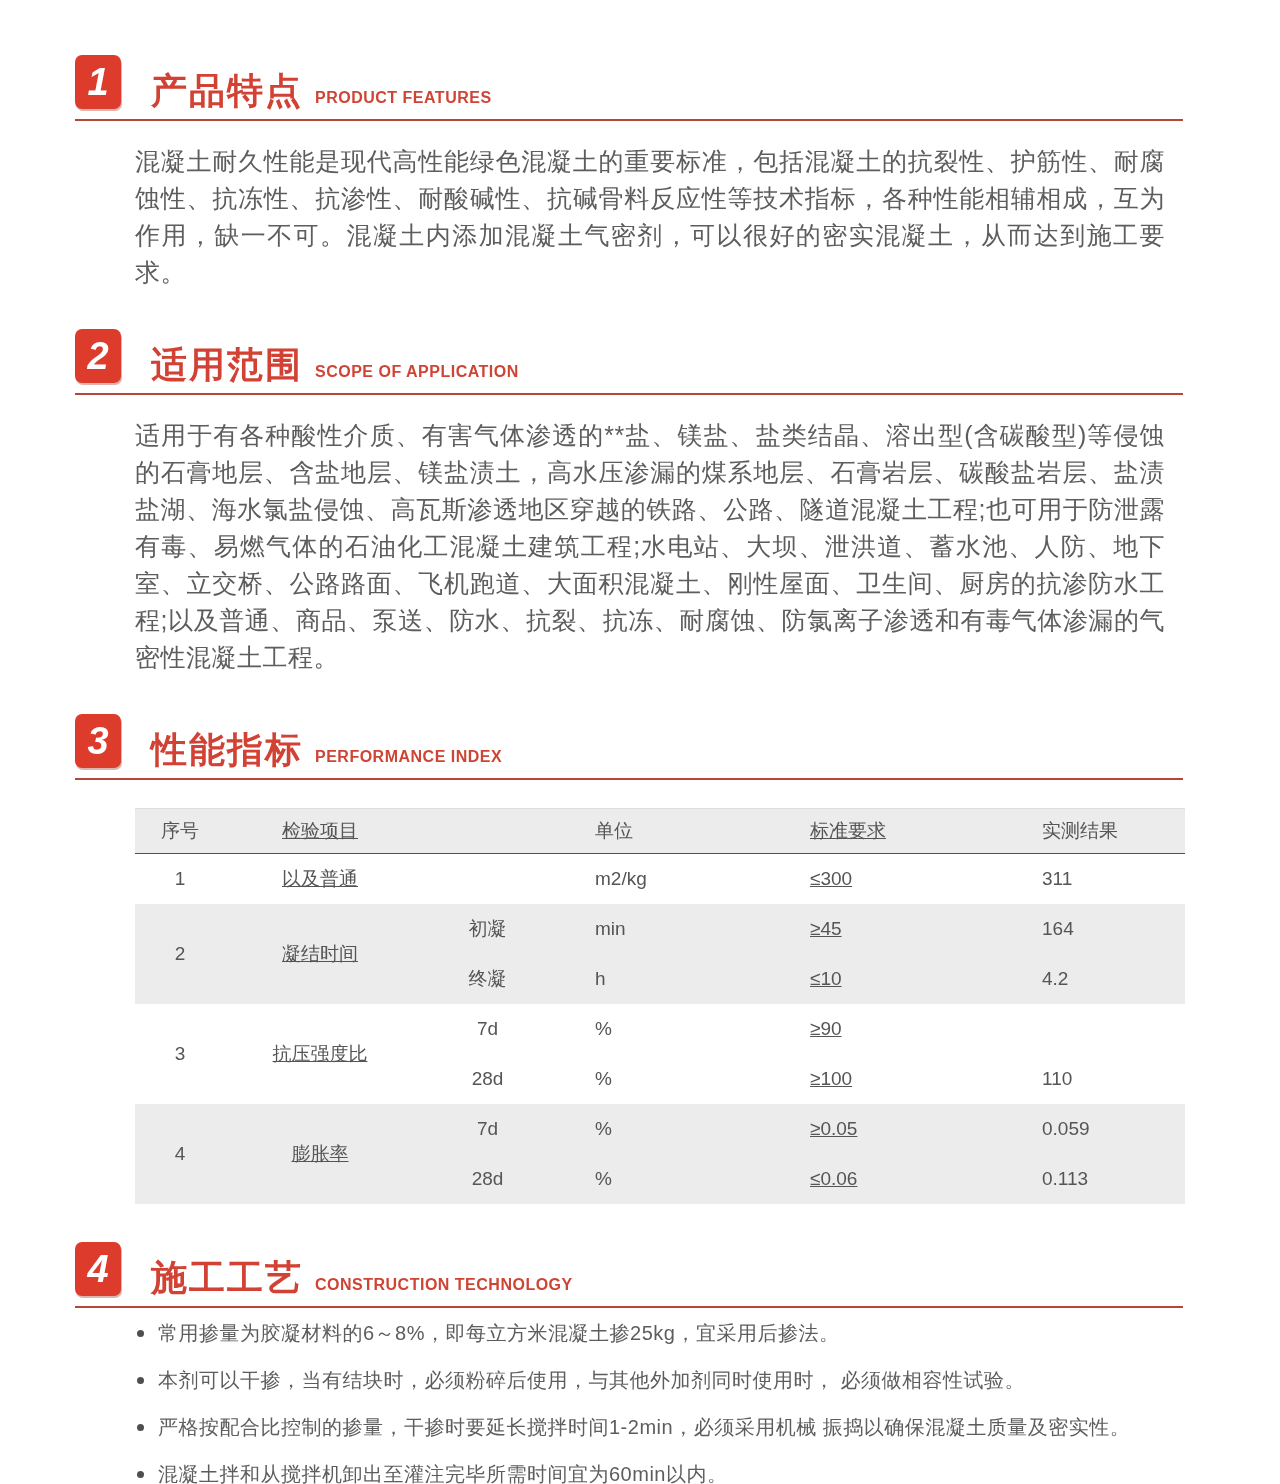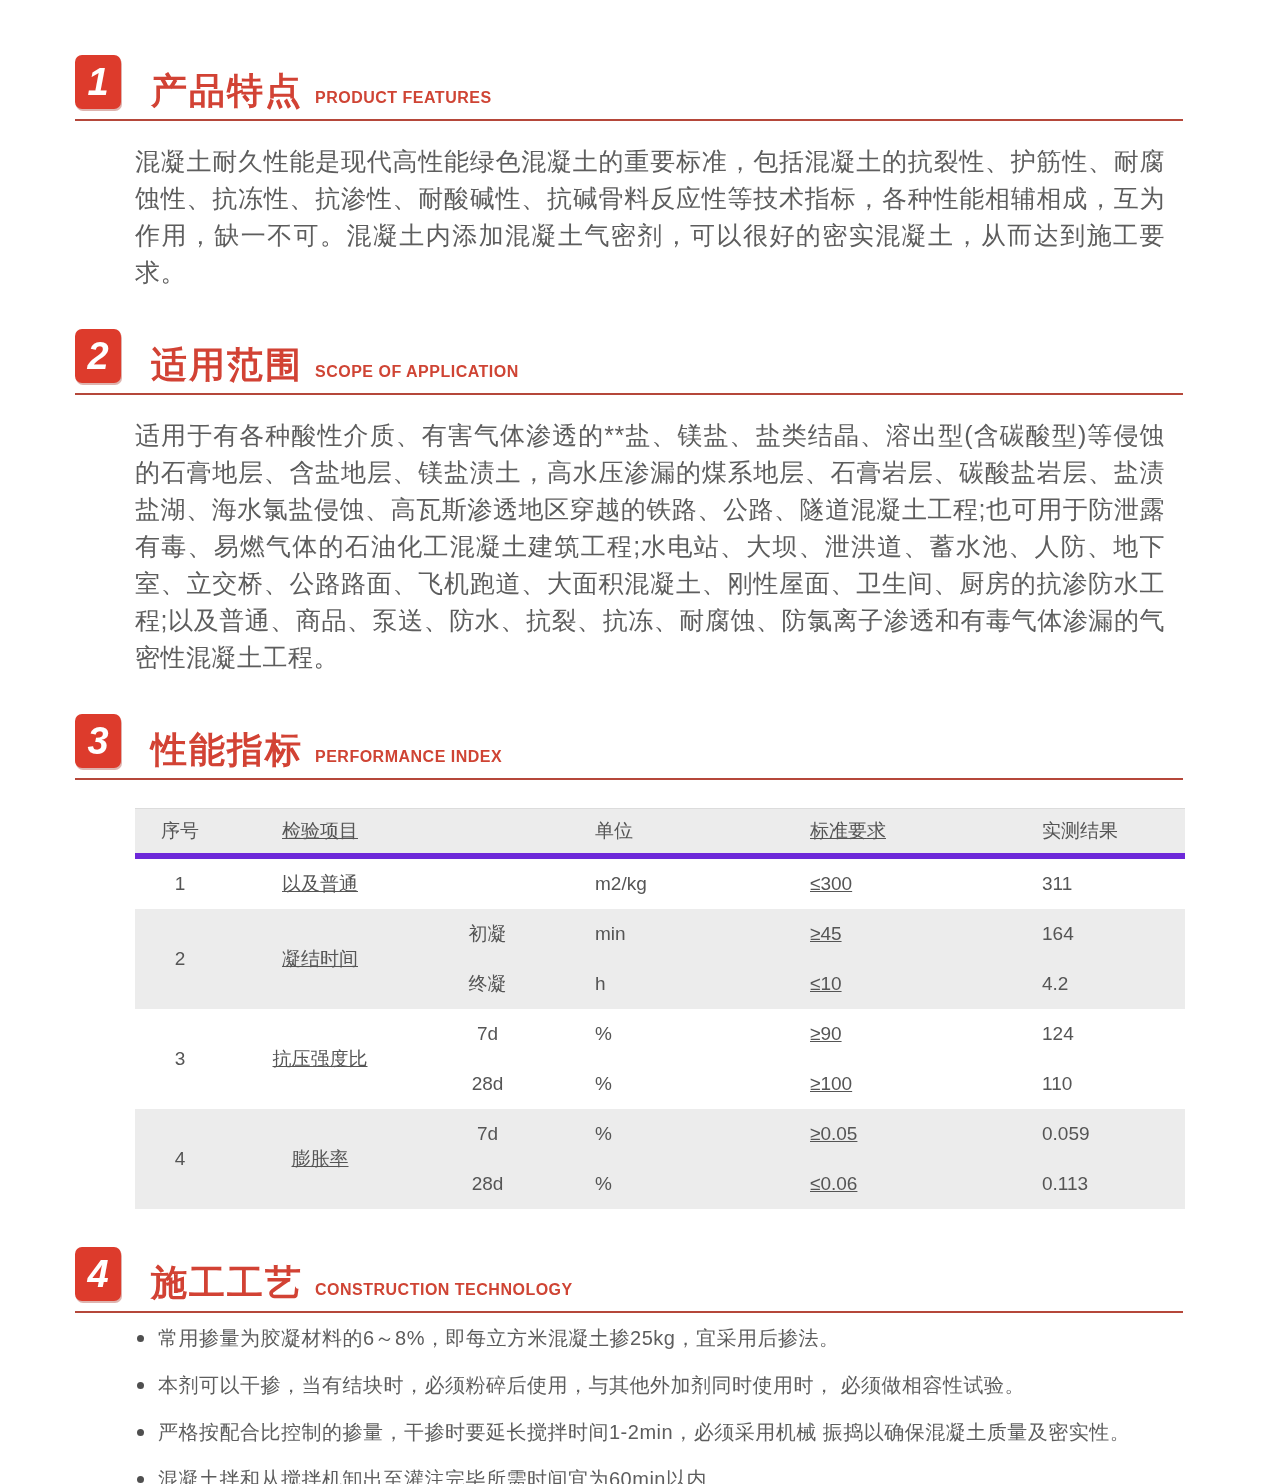--- a/index.html
+++ b/index.html
@@ -38,21 +38,21 @@
   
   .sec-body { padding-left:60px; padding-right:20px; }
   .para {
     font-size:25px; line-height:37px; text-align:justify;
     color:#5d5d5d; margin-top:14px; letter-spacing:.5px;
   }
 
   
   .ptable { margin:20px 0 0 60px; width:1050px; font-size:19px; color:#555; }
   .t-grid { display:grid; grid-template-columns:90px 190px 145px 175px 235px 1fr; }
-  .t-head { background:#ececec; border-top:1px solid #dcdcdc; border-bottom:6px solid #6d28d9; }
+  .t-head { background:#ececec; border-top:1px solid #dcdcdc; border-bottom:1px solid #6d28d9; }
   .t-head .cell { height:44px; }
   .cell { display:flex; align-items:center; }
   .c1 { justify-content:center; }
   .c2 { justify-content:center;text-decoration:underline; }
   .c3 { justify-content:center; }
   .c4 { padding-left:35px; }
   .c5 { padding-left:75px;text-decoration:underline; }
   .c6 { padding-left:72px; }
   .t-group { }
   .t-group.shaded { background:#ececec; }
@@ -148,21 +148,20 @@
         <div class="cell c5">≤10</div>
         <div class="cell c6">4.2</div>
       </div>
 
       <div class="t-grid t-group">
         <div class="cell c1 span2">3</div>
         <div class="cell c2 span2">抗压强度比</div>
         <div class="cell c3">7d</div>
         <div class="cell c4">%</div>
         <div class="cell c5">≥90</div>
-        <div class="cell c6">124</div>
         <div class="cell c3" style="grid-column:3">28d</div>
         <div class="cell c4">%</div>
         <div class="cell c5">≥100</div>
         <div class="cell c6">110</div>
       </div>
 
       <div class="t-grid t-group shaded">
         <div class="cell c1 span2">4</div>
         <div class="cell c2 span2">膨胀率</div>
         <div class="cell c3">7d</div>

